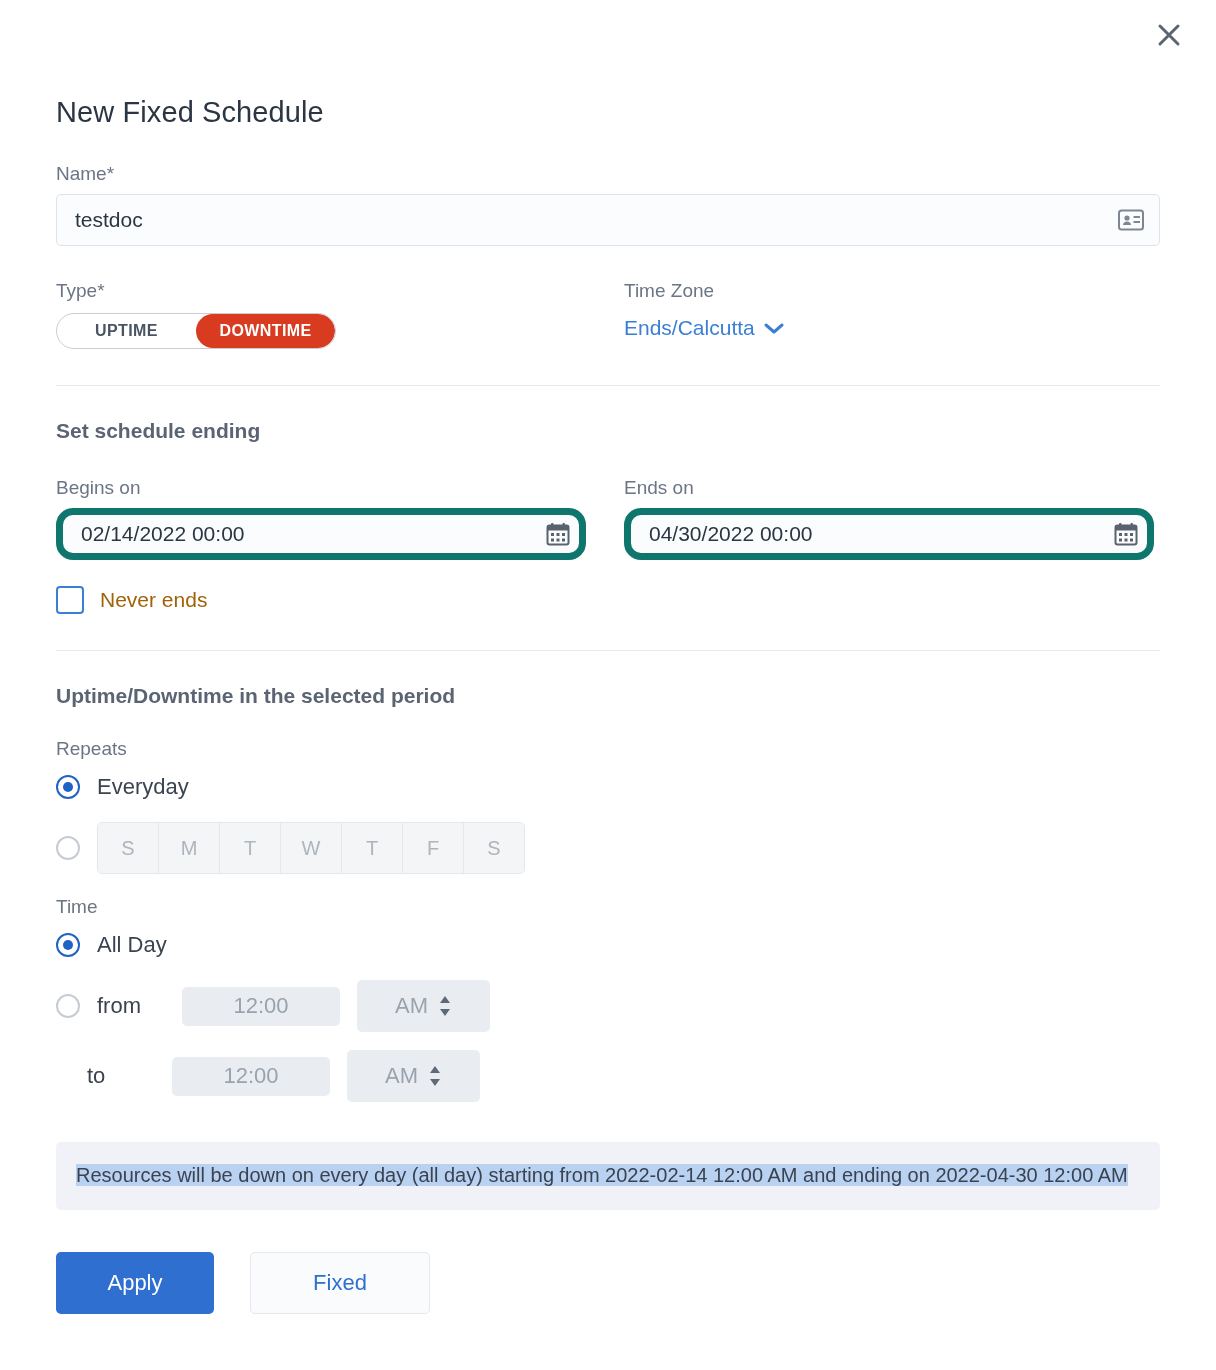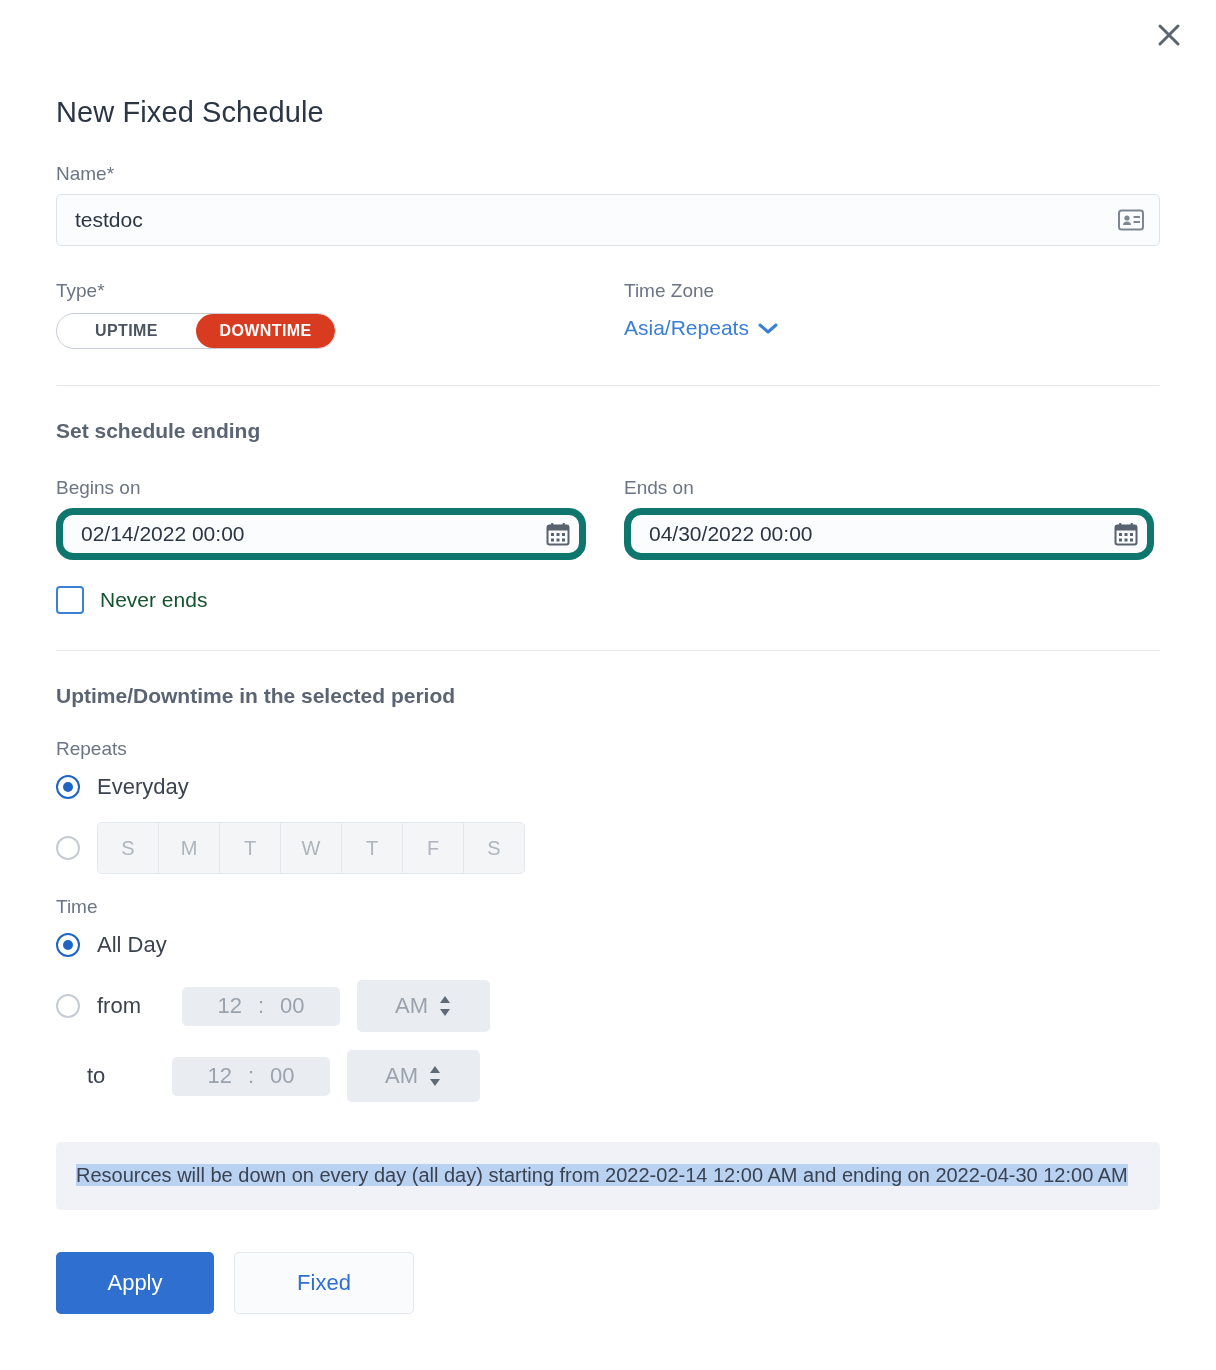--- a/index.html
+++ b/index.html
@@ -172,21 +172,21 @@
     width: 28px;
     height: 28px;
     border: 2px solid #3b7fd4;
     border-radius: 4px;
     background: #fff;
     box-sizing: border-box;
     cursor: pointer;
   }
   .check-label {
     font-size: 21px;
-    color: #14532d;
+    color: #a16207;
   }
 
   .sub-label {
     font-size: 19px;
     color: #6c7585;
     margin-bottom: 14px;
   }
 
   .radio-row {
     display: flex;
@@ -258,21 +258,21 @@
   }
   .time-box {
     display: flex;
     align-items: center;
     background: #e9edf1;
     border-radius: 5px;
     height: 39px;
     width: 158px;
     box-sizing: border-box;
     justify-content: center;
-    gap: 16px;
+    gap: 0;
     cursor: text;
   }
   .time-num {
     font-size: 22px;
     color: #9aa3ad;
   }
   .ampm-box {
     display: flex;
     align-items: center;
     justify-content: center;
@@ -307,21 +307,21 @@
   .summary span.hl {
     font-size: 20px;
     color: #3b4350;
     background: #b9d2f2;
     line-height: 32px;
   }
 
   .actions {
     display: flex;
     align-items: center;
-    gap: 20px;
+    gap: 36px;
     margin-top: 42px;
   }
   .btn-primary {
     background: #2f6fd0;
     color: #fff;
     font-size: 22px;
     border: none;
     border-radius: 5px;
     height: 62px;
     width: 158px;
@@ -371,21 +371,21 @@
     <div class="col-left">
       <div class="field-label">Type*</div>
       <div class="type-toggle">
         <div class="type-opt">UPTIME</div>
         <div class="type-opt active">DOWNTIME</div>
       </div>
     </div>
     <div class="col-right">
       <div class="field-label">Time Zone</div>
       <div class="tz-value">
-        <span>Asia/Repeats</span>
+        <span>Ends/Calcutta</span>
         <span class="caret">
           <svg width="20" height="13" viewBox="0 0 20 13" aria-hidden="true">
             <path d="M2 3 L10 10 L18 3" fill="none" stroke="#3b7fd4" stroke-width="3" stroke-linecap="round" stroke-linejoin="round"></path>
           </svg>
         </span>
       </div>
     </div>
   </div>
 
   <div class="divider"></div>

